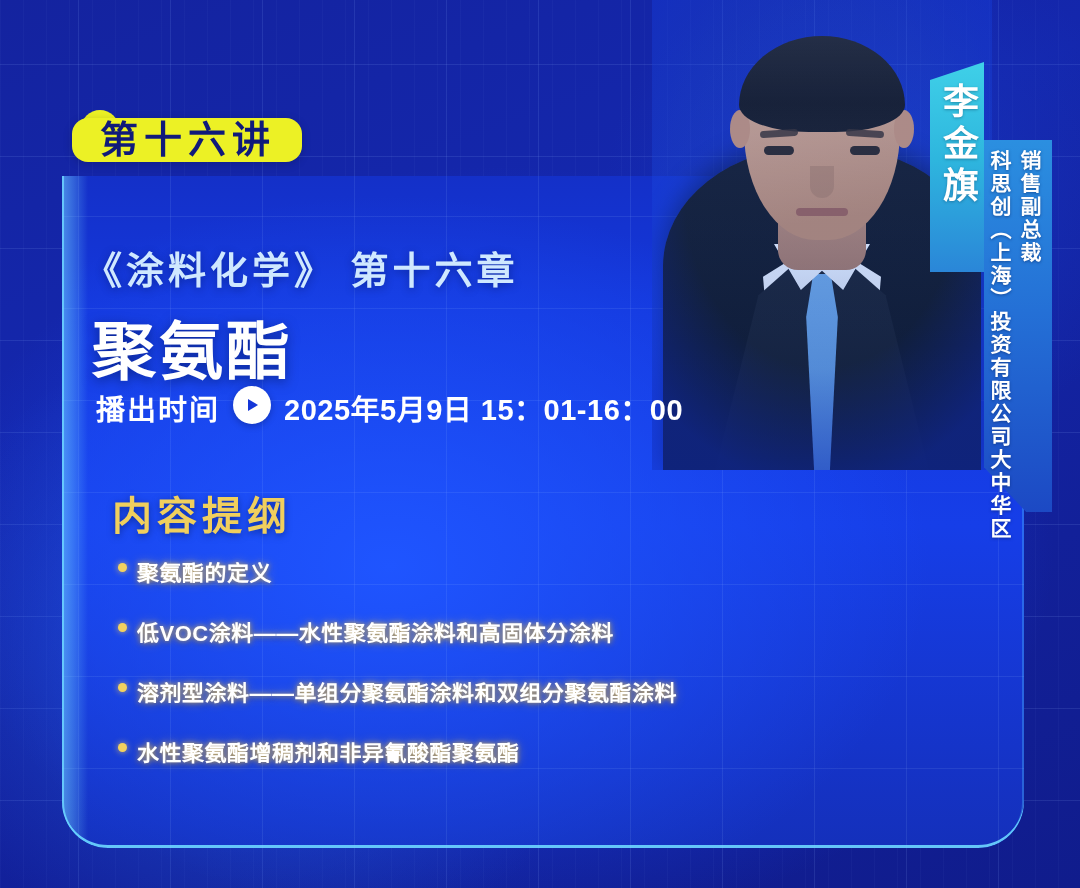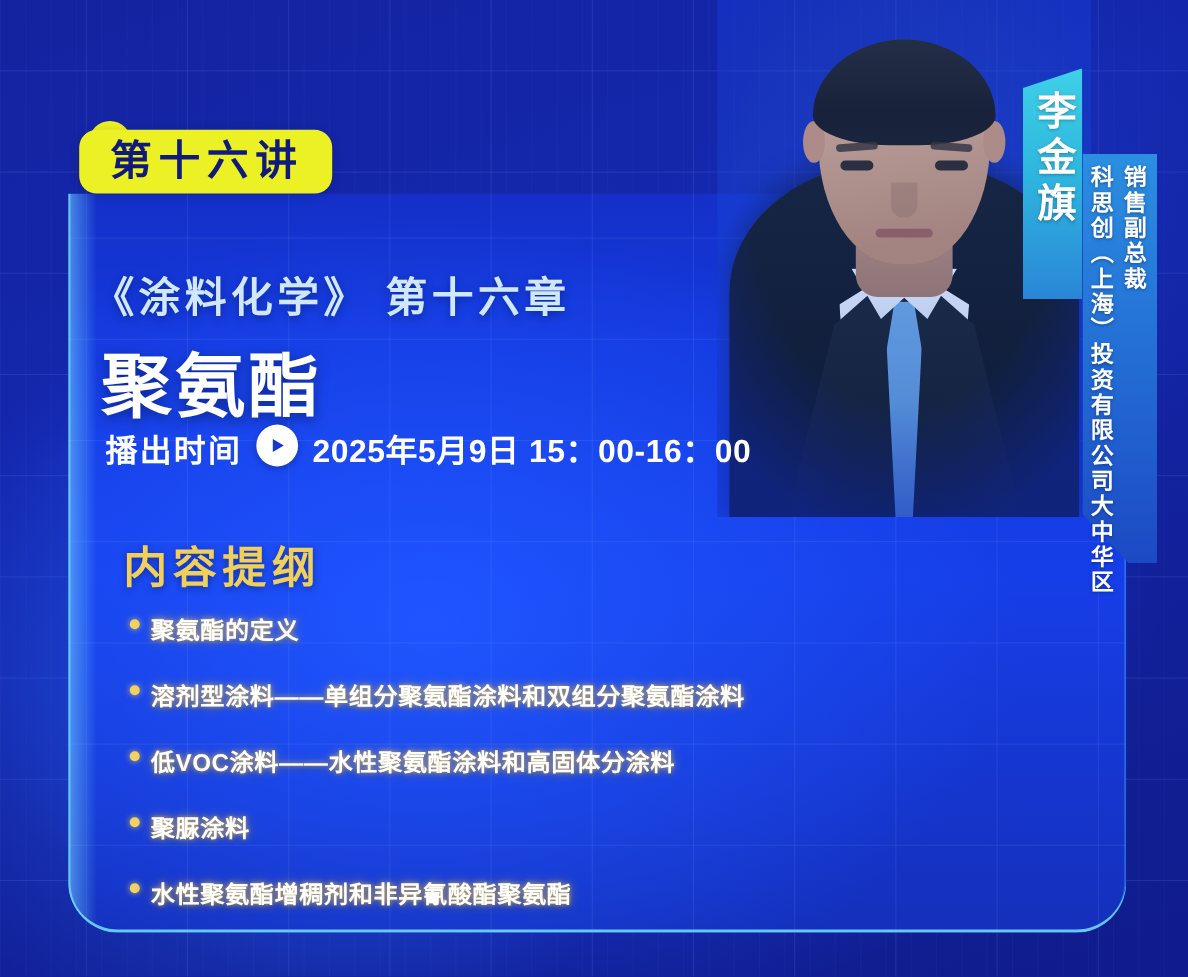--- a/index.html
+++ b/index.html
@@ -72,21 +72,21 @@
   }
 
   
   .badge-wrap{position:absolute;left:72px;top:118px;z-index:30;}
   .badge-dot{
     position:absolute;left:9px;top:-8px;width:38px;height:38px;border-radius:50%;
     background:#ecf125;
   }
   .badge{
     position:relative;display:inline-flex;align-items:center;justify-content:center;
-    height:58px;padding:0 26px 0 28px;border-radius:16px;background:#ecf125;
+    height:44px;padding:0 26px 0 28px;border-radius:16px;background:#ecf125;
     font-size:38px;font-weight:bold;color:#101a7a;letter-spacing:6px;
     line-height:1;white-space:nowrap;
     box-shadow:0 2px 10px rgba(0,0,0,.18);
   }
 
   
   .portrait{
     position:absolute;left:652px;top:0;width:340px;height:470px;z-index:12;
     overflow:hidden;
   }
@@ -297,40 +297,36 @@
   <div class="subtitle">《涂料化学》 第十六章</div>
   <div class="maintitle">聚氨酯</div>
 
   <div class="airtime">
     <span class="airtime-label">播出时间</span>
     <span class="play-icon">
       <svg width="18" height="18" viewBox="0 0 18 18" aria-hidden="true">
         <polygon points="5,3 15,9 5,15" fill="#1436d8"></polygon>
       </svg>
     </span>
-    <span class="airtime-value">2025年5月9日  15：00-16：00</span>
+    <span class="airtime-value">2025年5月9日  15：01-16：00</span>
   </div>
 
   <div class="outline-head">内容提纲</div>
   <ul class="outline-list" id="outline-list">
       <li>
         <span class="dot"></span>
         <span>聚氨酯的定义</span>
       </li>
       <li>
         <span class="dot"></span>
-        <span>溶剂型涂料——单组分聚氨酯涂料和双组分聚氨酯涂料</span>
-      </li>
-      <li>
-        <span class="dot"></span>
         <span>低VOC涂料——水性聚氨酯涂料和高固体分涂料</span>
       </li>
       <li>
         <span class="dot"></span>
-        <span>聚脲涂料</span>
+        <span>溶剂型涂料——单组分聚氨酯涂料和双组分聚氨酯涂料</span>
       </li>
       <li>
         <span class="dot"></span>
         <span>水性聚氨酯增稠剂和非异氰酸酯聚氨酯</span>
       </li>
     </ul>
 
 </div>
 
 </body></html>

